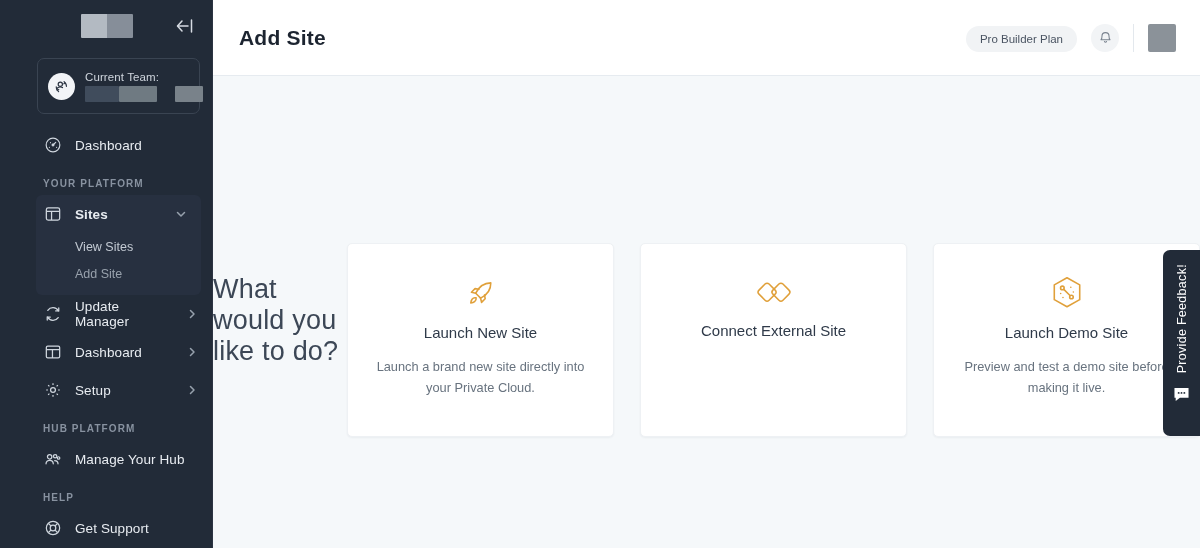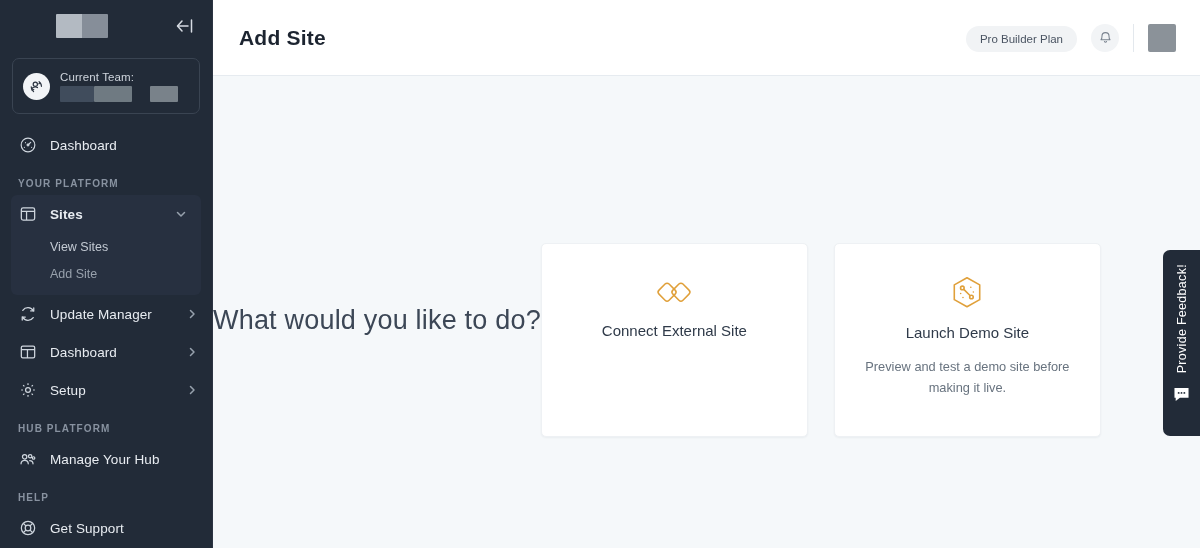--- a/index.html
+++ b/index.html
@@ -12,20 +12,21 @@
   .app { display: flex; width: 1200px; height: 548px; position: relative; }
 
   
   .sidebar {
     width: 213px; height: 548px;
     background: #222b38;
     flex: 0 0 213px;
     position: relative;
     overflow: hidden;
     border-right: 1px solid #2c3442;
+    padding-left: 25px;
   }
   .sb-top {
     height: 52px;
     display: flex; align-items: center;
     padding: 0 14px 0 18px;
     gap: 10px;
   }
   .logo-redact {
     width: 52px; height: 24px;
     background: linear-gradient(90deg, #b3bac2 0 50%, #868e99 50% 100%);
@@ -359,20 +360,32 @@
         <div class="vdiv"></div>
         <div class="avatar-redact"></div>
       </div>
     </header>
 
     <div class="content">
       <div class="headline">What would you like to do?</div>
 
       <div class="cards">
 
+        <div class="card c1">
+          <div class="card-ico">
+            <svg width="34" height="34" viewBox="0 0 32 32" fill="none" stroke="currentColor" stroke-width="1.5" stroke-linecap="round" stroke-linejoin="round">
+              <path d="M13.4 18.6 11 16.2c3.6-7.2 8.6-9.6 14.2-9.7.1 5.7-2.4 10.7-9.6 14.3l-2.2-2.2Z"></path>
+              <path d="M11 16.2 7 15.3l3.4-3.4 3.6.6"></path>
+              <path d="M15.6 20.8l.9 4 3.4-3.4-.6-3.6"></path>
+              <path d="M11.4 20.6c-1.6-.4-3 .2-3.8 1.2-1 1.3-1.2 3.6-1.2 3.6s2.3-.2 3.6-1.2c1-.8 1.6-2.2 1.4-3.6Z"></path>
+            </svg>
+          </div>
+          <div class="card-title">Launch New Site</div>
+          <div class="card-desc">Launch a brand new site directly into your Private Cloud.</div>
+        </div>
 
         <div class="card c2">
           <div class="card-ico">
             <svg width="38" height="30" viewBox="0 0 40 30" fill="none" stroke="currentColor" stroke-width="1.6" stroke-linecap="round" stroke-linejoin="round">
               <rect x="5.2" y="6.6" width="15" height="15" rx="3" transform="rotate(45 12.7 14.1)"></rect>
               <rect x="19.8" y="6.6" width="15" height="15" rx="3" transform="rotate(45 27.3 14.1)"></rect>
             </svg>
           </div>
           <div class="card-title">Connect External Site</div>
         </div>

